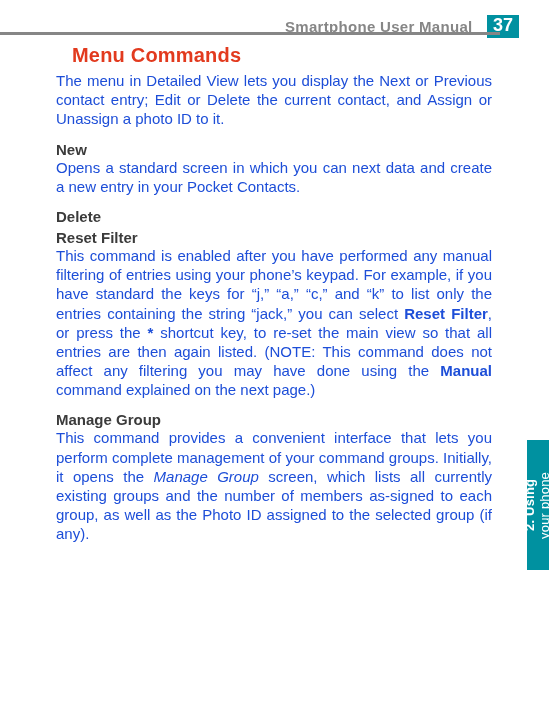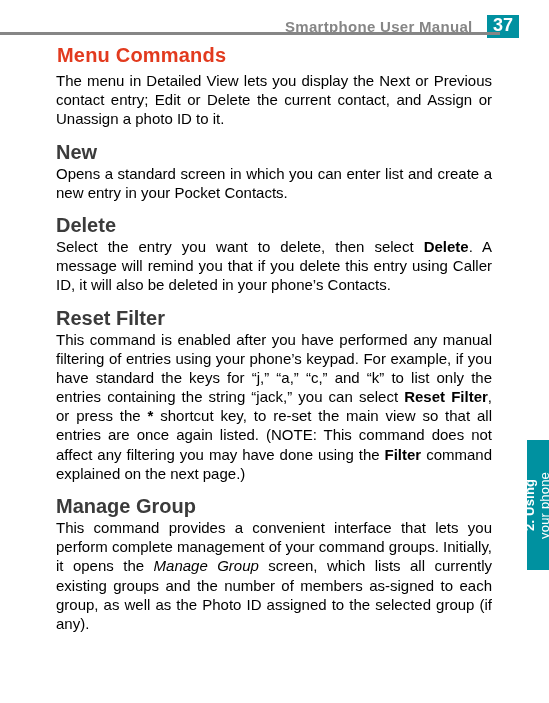--- a/index.html
+++ b/index.html
@@ -47,34 +47,34 @@
   .content {
     position: absolute;
     top: 42px;
     left: 56px;
     width: 436px;
   }
   .h2 {
     color: #e23a1e;
     font-size: 20px;
     font-weight: bold;
-    margin: 2px 0 4px 1px;
+    margin: 2px 0 4px 16px;
     letter-spacing: 0.2px;
   }
   .para {
-    color: #000000;
+    color: #1d4ed8;
     font-size: 15px;
     line-height: 1.28;
     margin-bottom: 12px;
     text-align: justify;
   }
   .cmd-head {
     color: #3b3b3b;
     font-weight: bold;
-    font-size: 20px;
+    font-size: 15px;
     margin-top: 4px;
   }
   .bold { font-weight: bold; }
   .italic { font-style: italic; }
   .side-tab {
     position: absolute;
     right: 0;
     top: 440px;
     width: 22px;
     height: 130px;
@@ -104,35 +104,31 @@
   </div>
   <div class="hr"></div>
 
   <div class="content">
 
     <div class="h2">Menu Commands</div>
 
     <div class="para">The menu in Detailed View lets you display the Next or Previous contact entry; Edit or Delete the current contact, and Assign or Unassign a photo ID to it.</div>
 
     <div class="cmd-head">New</div>
-    <div class="para">Opens a standard screen in which you can enter list and create a new entry in your Pocket Contacts.</div>
+    <div class="para">Opens a standard screen in which you can next data and create a new entry in your Pocket Contacts.</div>
 
     <div class="cmd-head">Delete</div>
-    <div class="para">
-      <span>Select the entry you want to delete, then select </span>
-      <span class="bold">Delete</span><span>.  A message will remind you that if you delete this entry using Caller ID, it will also be deleted in your phone’s Contacts.</span>
-    </div>
 
     <div class="cmd-head">Reset Filter</div>
     <div class="para">
       <span>This command is enabled after you have performed any manual filtering of entries using your phone’s keypad.  For example, if you have standard the keys for “j,” “a,” “c,” and “k” to list only the entries containing the string “jack,” you can select </span>
       <span class="bold">Reset Filter</span><span>, or press the </span>
       <span class="bold">*</span>
-      <span> shortcut key, to re-set the main view so that all entries are once again listed.  (NOTE:  This command does not affect any filtering you may have done using the </span>
-      <span class="bold">Filter</span>
+      <span> shortcut key, to re-set the main view so that all entries are then again listed.  (NOTE:  This command does not affect any filtering you may have done using the </span>
+      <span class="bold">Manual</span>
       <span> command explained on the next page.)</span>
     </div>
 
     <div class="cmd-head">Manage Group</div>
     <div class="para">
       <span>This command provides a convenient interface that lets you perform complete management of your command groups.  Initially, it opens the </span>
       <span class="italic">Manage Group</span>
       <span> screen, which lists all currently existing groups and the number of members as-signed to each group, as well as the Photo ID assigned to the selected group (if any).</span>
     </div>
 

